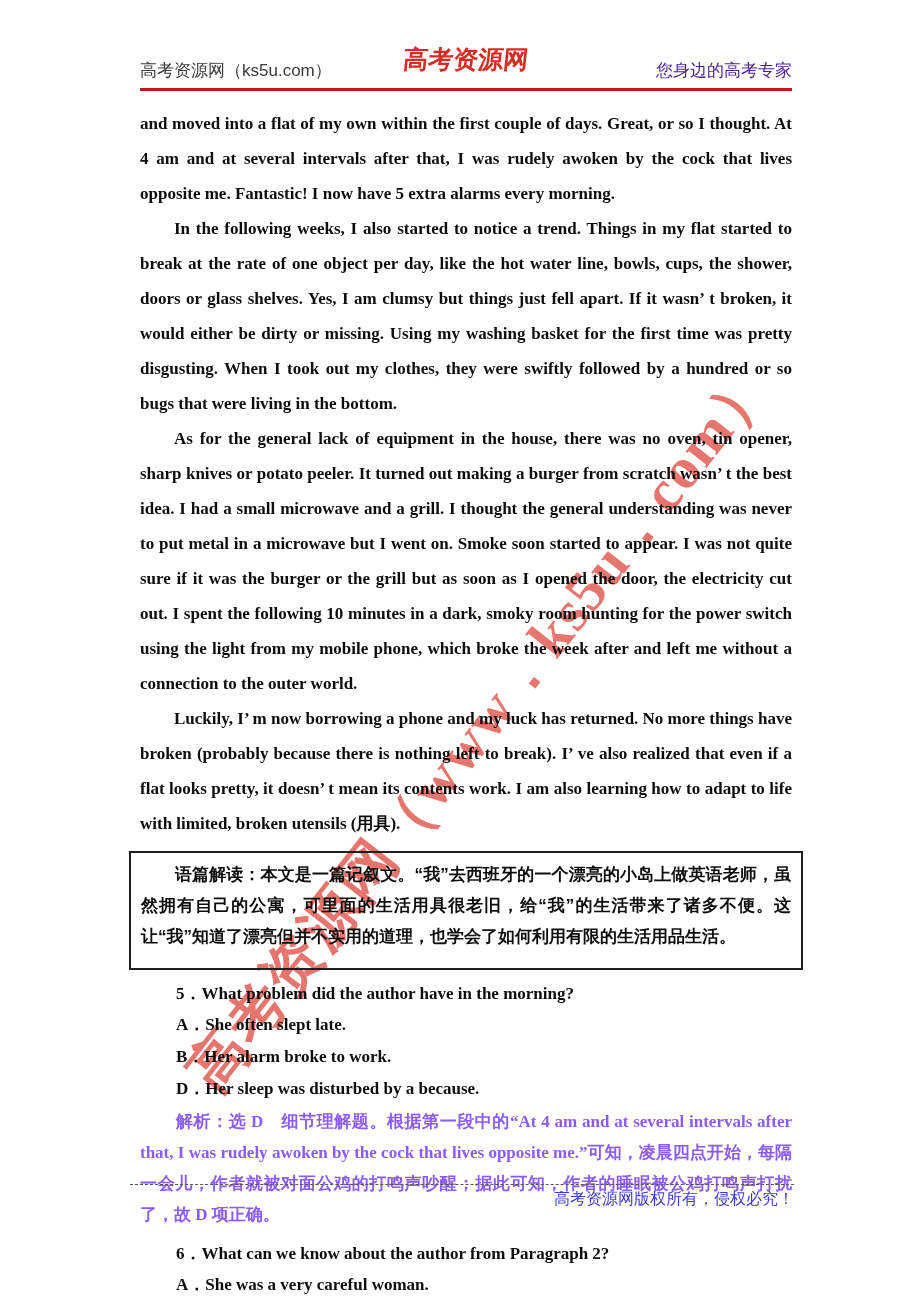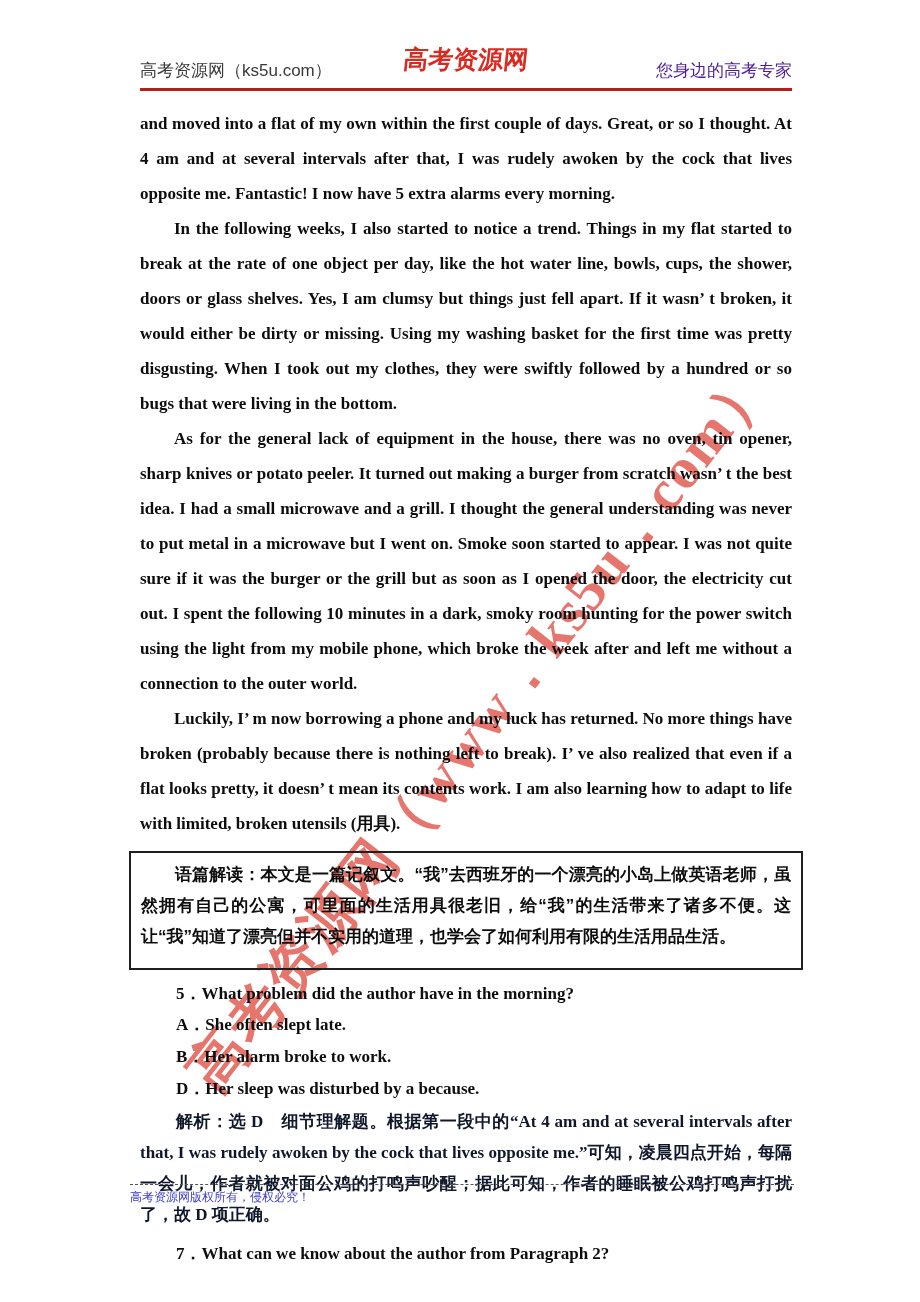--- a/index.html
+++ b/index.html
@@ -119,41 +119,41 @@
     line-height: 30px;
     font-family: Liberation Serif, serif;
   }
   .analysis {
     margin: 2px 0 0 0;
     font-size: 17px;
     line-height: 31px;
     font-weight: bold;
     text-align: justify;
     text-indent: 36px;
-    color: #0f172a;
+    color: #8b5cf6;
     font-family: "Liberation Serif", serif;
   }
   .zh-label { font-family: "Liberation Sans", sans-serif; }
 
   
   .footer {
     position: absolute;
     left: 130px;
     top: 1184px;
     width: 664px;
     z-index: 2;
   }
   .footer-line {
     border-top: 1px dashed #555555;
     height: 0;
   }
   .footer-text {
     margin-top: 4px;
-    text-align: left;
-    font-size: 12px;
+    text-align: right;
+    font-size: 16px;
     color: #3c3ccc;
     font-family: Liberation Serif, serif;
   }
 </style>
 </head>
 <body>
 
 <div class="page">
 
   <div class="watermark">高考资源网（www．ks5u．com）</div>
@@ -175,21 +175,22 @@
       <p><span class="zh-label">语篇解读：</span><span>本文是一篇记叙文。“我”去西班牙的一个漂亮的小岛上做英语老师，虽然拥有自己的公寓，可里面的生活用具很老旧，给“我”的生活带来了诸多不便。这让“我”知道了漂亮但并不实用的道理，也学会了如何利用有限的生活用品生活。</span></p>
     </div>
 
     <p class="en q">5．What problem did the author have in the morning?</p>
     <p class="en opt">A．She often slept late.</p>
     <p class="en opt">B．Her alarm broke to work.</p>
     <p class="en opt">D．Her sleep was disturbed by a because.</p>
 
     <p class="analysis"><span class="zh-label">解析：</span><span>选 D　细节理解题。根据第一段中的“At 4 am and at several intervals after that, I was rudely awoken by the cock that lives opposite me.”可知，凌晨四点开始，每隔一会儿，作者就被对面公鸡的打鸣声吵醒；据此可知，作者的睡眠被公鸡打鸣声打扰了，故 D 项正确。</span></p>
 
-    <p class="en q">7．What can we know about the author from Paragraph 2?</p>
+    <p class="en q">6．What can we know about the author from Paragraph 2?</p>
+    <p class="en opt">A．She was a very careful woman.</p>
 
   </div>
 
   <div class="footer">
     <div class="footer-line"></div>
     <div class="footer-text">高考资源网版权所有，侵权必究！</div>
   </div>
 
 </div>
 

